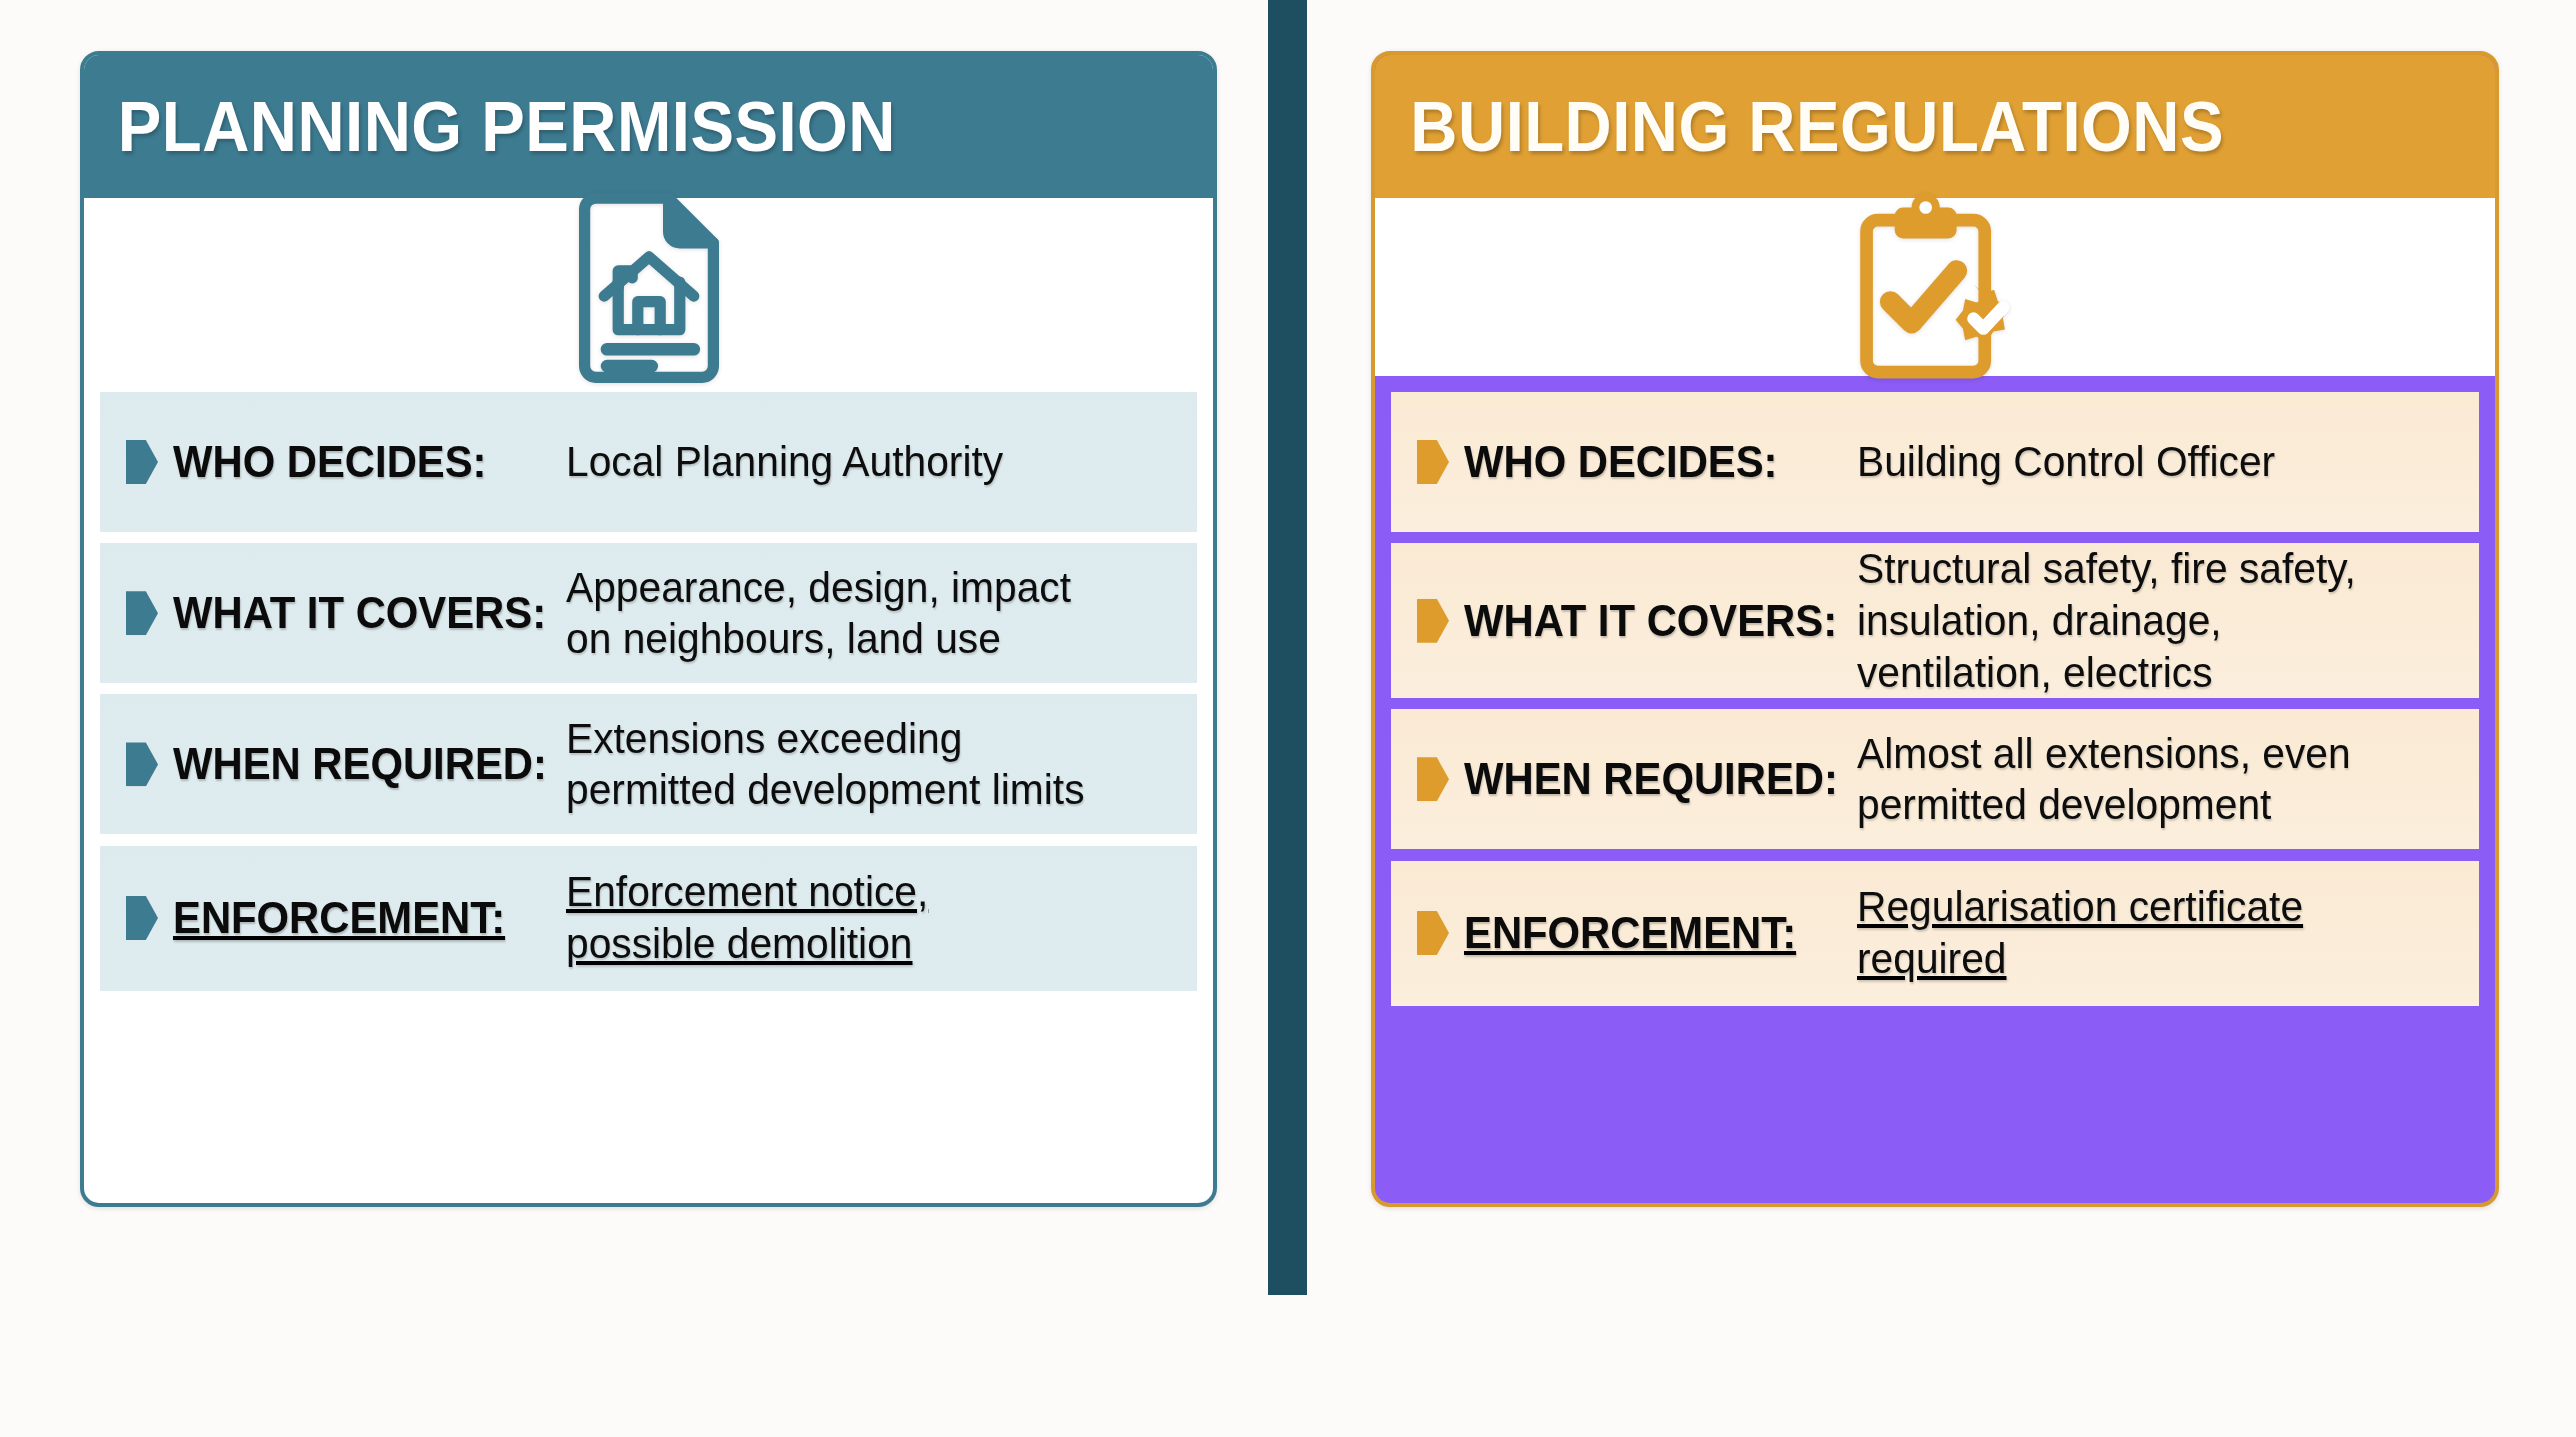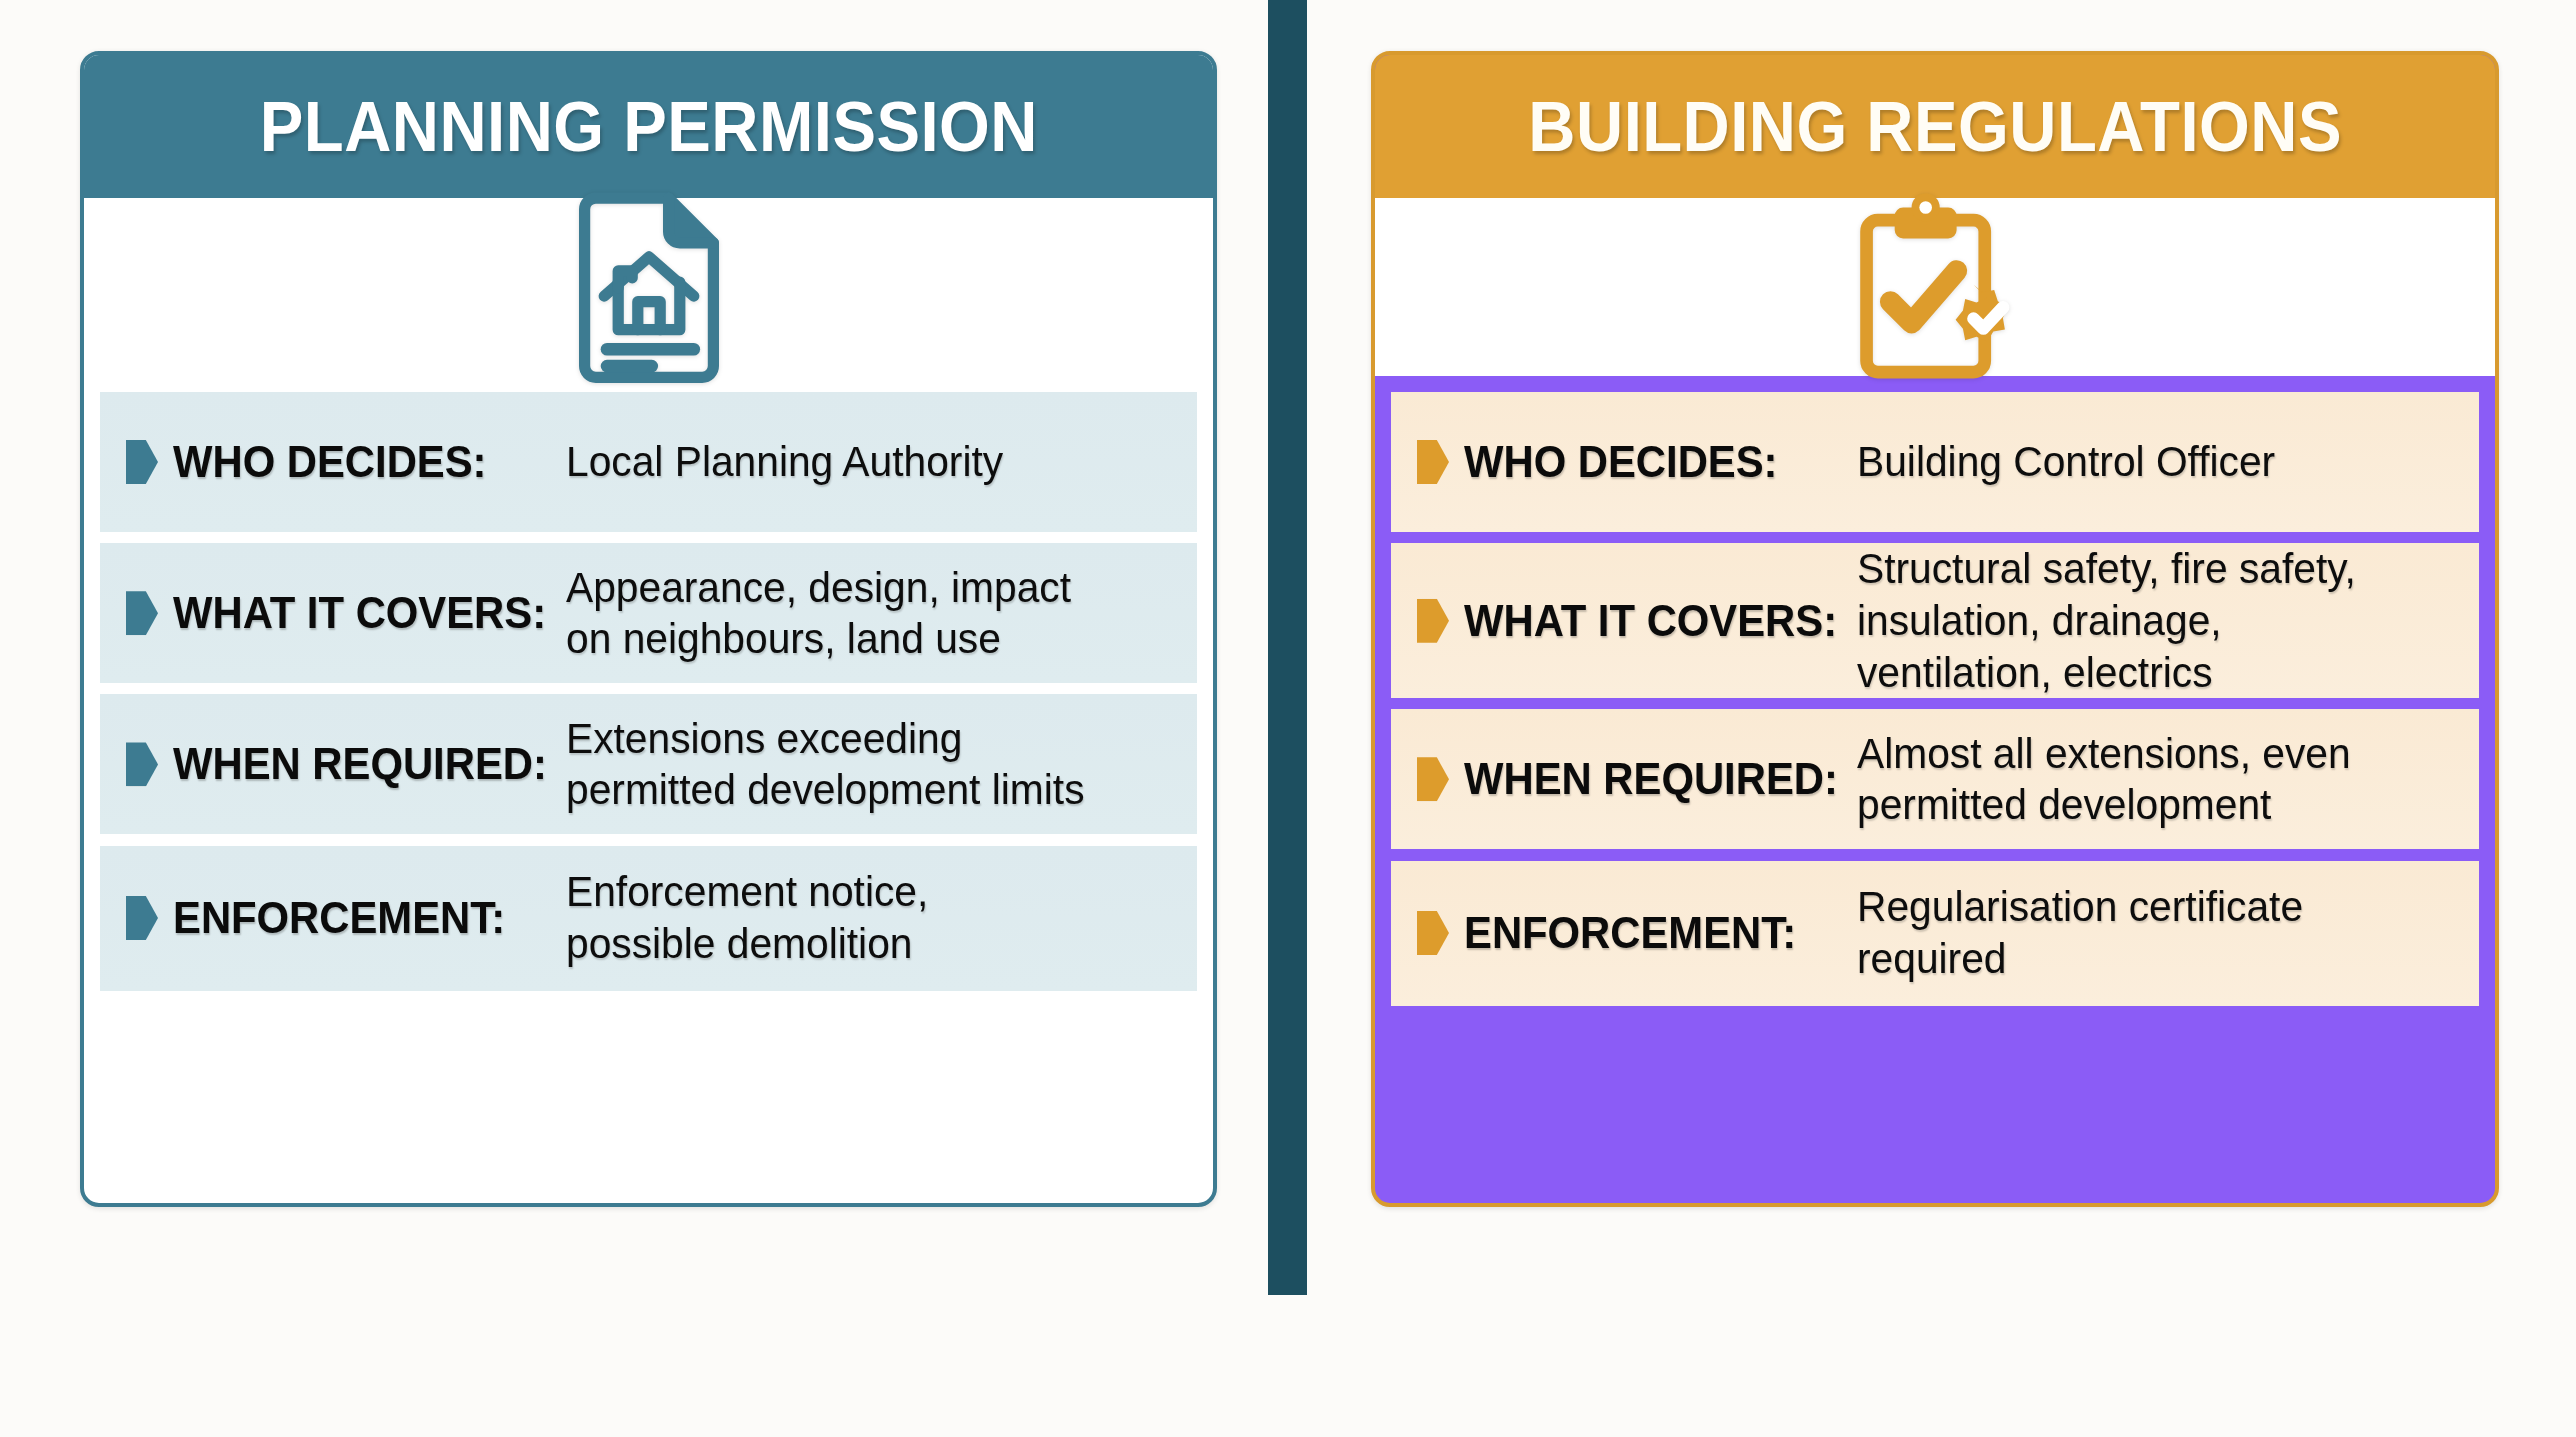--- a/index.html
+++ b/index.html
@@ -56,21 +56,20 @@
     height: 1156px;
     border: 4.7px solid #D89A2E;
     background: #8b5cf6;
     box-shadow: 0 1.9px 5.6px rgba(0,0,0,0.10);
   }
 
   .card-header {
     height: 143px;
     display: flex;
     align-items: center;
-    justify-content: center;
     box-sizing: border-box;
   }
   .card.left .card-header  { background: #3D7B91; }
   .card.right .card-header { background: #E0A033; }
 
   .card-header-title {
     font-family: "Liberation Sans Narrow", "Liberation Sans", "DejaVu Sans Condensed", sans-serif;
     font-weight: 700;
     font-size: 71px;
     letter-spacing: 0.5px;
@@ -100,21 +99,21 @@
     padding: 16px;
   }
   .row {
     display: flex;
     align-items: center;
     box-sizing: border-box;
     position: relative;
     min-height: 139px;
     margin-bottom: 11.2px;
   }
-  .row:last-child { margin-bottom: 9px; }
+  .row:last-child { margin-bottom: 9px; text-decoration: underline; }
 
   .card.left  .row { background: linear-gradient(180deg,#DDEAEE 0%, #DFECEF 100%); }
   .card.right .row { background: linear-gradient(180deg,#FAEAD4 0%, #FBEEDC 100%); }
 
   .card.left  .row.r1 { min-height: 140px; }
   .card.left  .row.r2 { min-height: 140px; }
   .card.left  .row.r3 { min-height: 140px; }
   .card.left  .row.r4 { min-height: 145px; }
   .card.right .row.r1 { min-height: 140px; }
   .card.right .row.r2 { min-height: 140px; }

